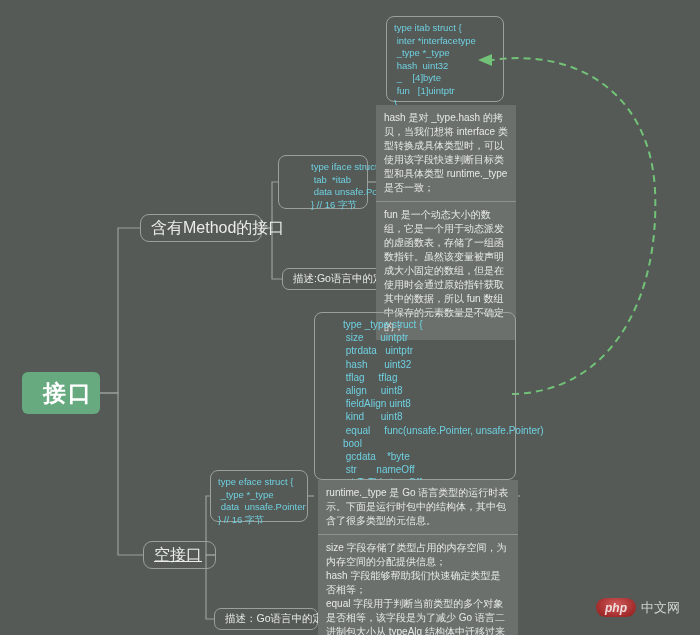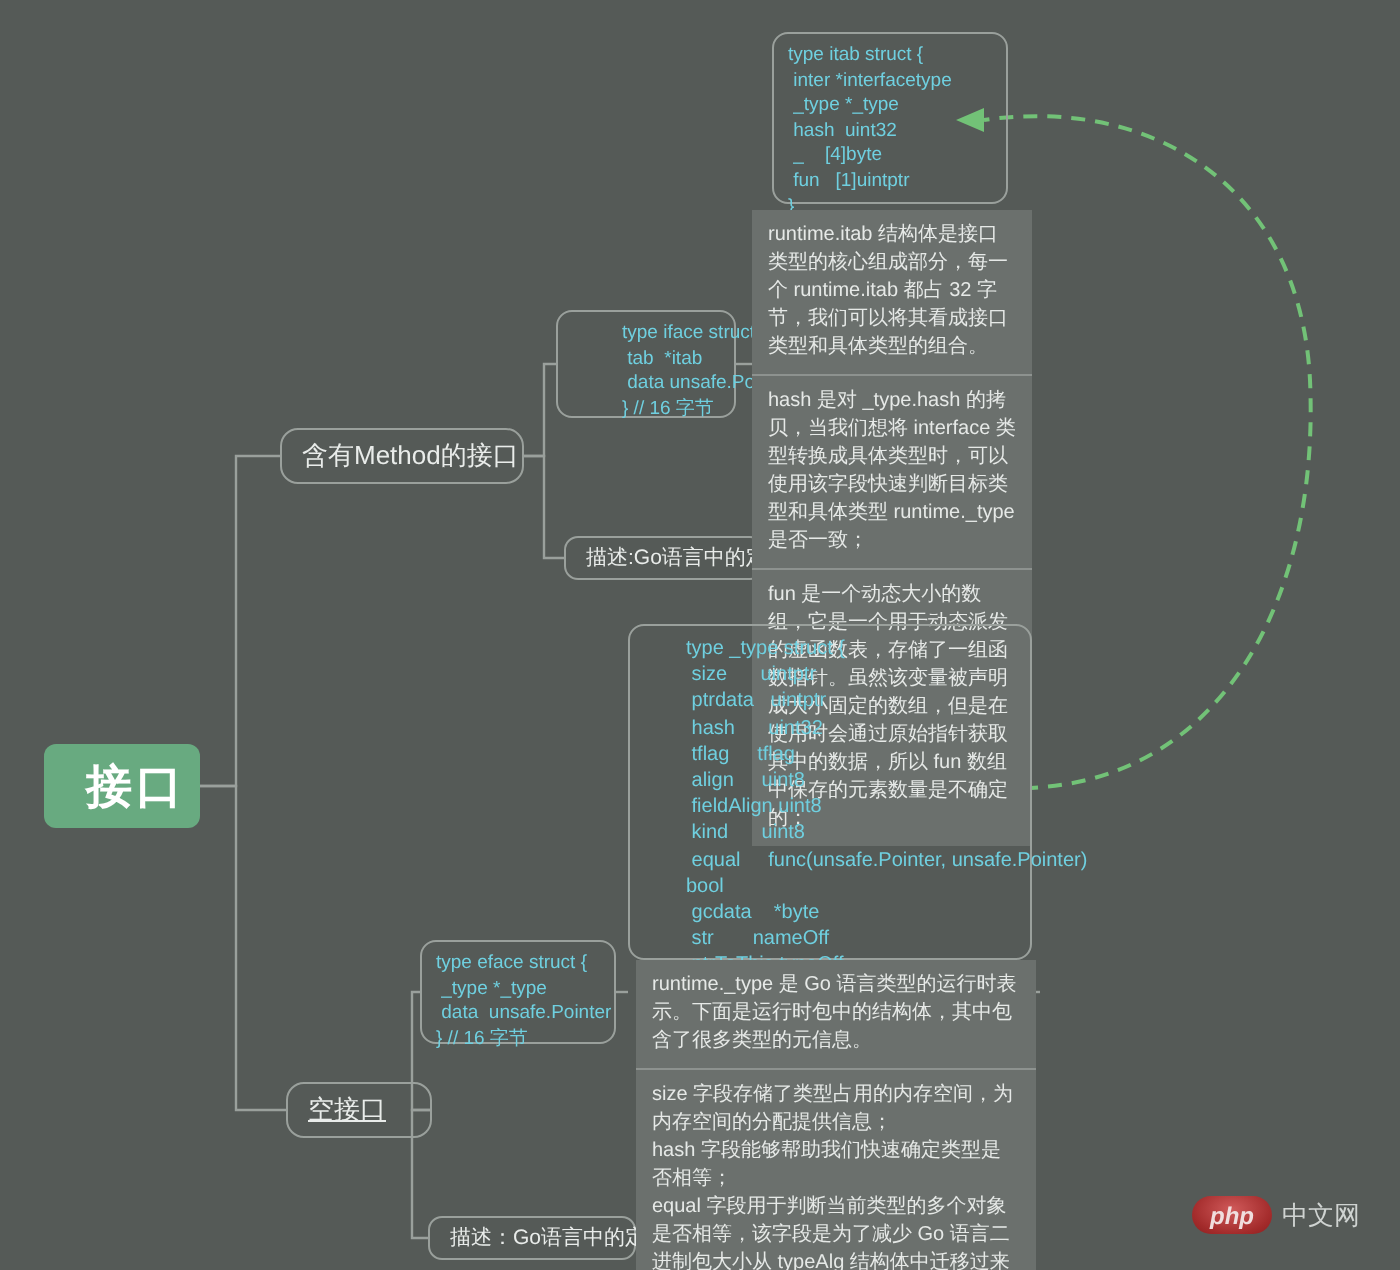--- a/index.html
+++ b/index.html
@@ -25,21 +25,21 @@
   }
 
   
   .topic{
     border:1px solid #9aa09c;
     border-radius:9px;
     background:transparent;
     color:#e9ecea;
     display:flex;align-items:center;
     padding:0 10px;
-    font-size:13px;
+    font-size:16px;
     white-space:nowrap;
   }
   .topic.small{font-size:10.5px;border-radius:7px;}
 
   
   .codebox{
     border:1px solid #9aa09c;
     border-radius:8px;
     color:#6fd0e0;
     font-size:9.5px;
@@ -115,21 +115,20 @@
 
   <div class="node codebox" style="left:386px;top:16px;width:118px;height:86px;">type itab struct {
  inter *interfacetype
  _type *_type
  hash  uint32
  _    [4]byte
  fun   [1]uintptr
 }</div>
 
   <div class="notegroup" style="left:376px;top:105px;width:140px;">
-    <div class="note">runtime.itab 结构体是接口类型的核心组成部分，每一个 runtime.itab 都占 32 字节，我们可以将其看成接口类型和具体类型的组合。</div>
     <div class="note">hash 是对 _type.hash 的拷贝，当我们想将 interface 类型转换成具体类型时，可以使用该字段快速判断目标类型和具体类型 runtime._type 是否一致；</div>
     <div class="note">fun 是一个动态大小的数组，它是一个用于动态派发的虚函数表，存储了一组函数指针。虽然该变量被声明成大小固定的数组，但是在使用时会通过原始指针获取其中的数据，所以 fun 数组中保存的元素数量是不确定的；</div>
   </div>
 
   <div class="node topic" style="left:143px;top:541px;width:73px;height:28px;text-decoration:underline;">空接口</div>
 
   <div class="node codebox" style="left:210px;top:470px;width:98px;height:52px;">type eface struct {
  _type *_type
  data  unsafe.Pointer
 } // 16 字节</div>

